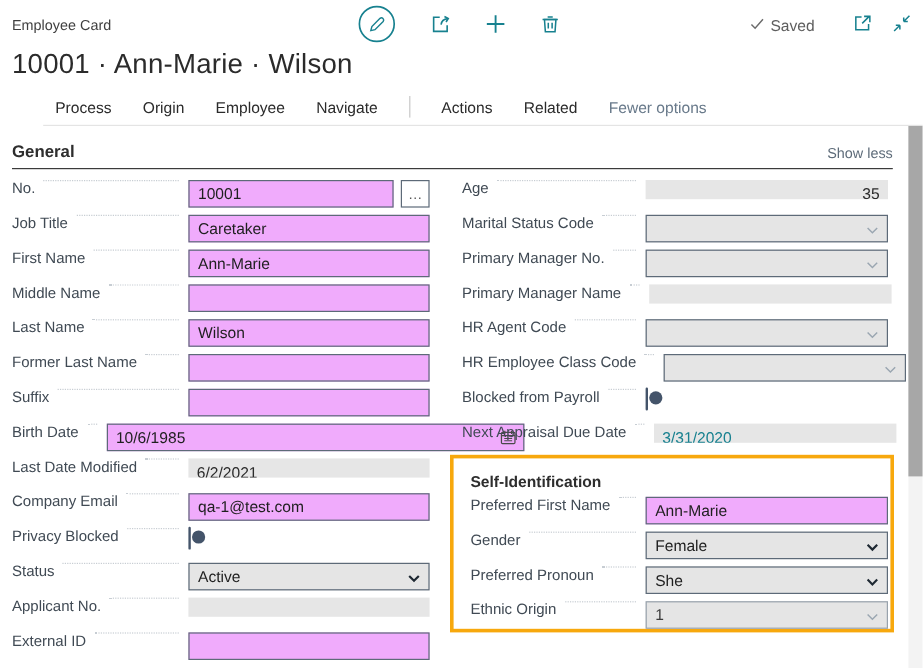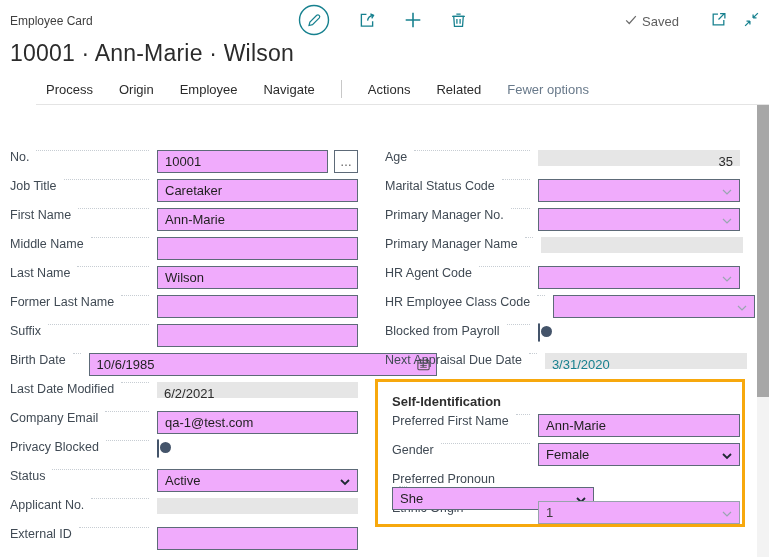--- a/index.html
+++ b/index.html
@@ -51,21 +51,21 @@
   .din.teal { color:#17808f; }
 
   .no-wrap { display:flex; gap:6px; width:201px; }
   .no-wrap .tin { width:171px; }
   .assist-btn { width:24px; height:23px; border:1px solid #5d6a78; background:#fff; color:#555; font-size:12px; line-height:1; cursor:pointer; }
 
   .datewrap { position:relative; width:100%; }
   .datewrap .tin { padding-right:24px; }
   .datewrap svg { position:absolute; right:6px; top:4px; }
 
-  .sel { position:relative; width:100%; height:23px; border:1px solid #5d6a78; background:#f0abfc; display:flex; align-items:center; padding:0 22px 0 7px; font-size:13px; color:#1f1f1f; cursor:pointer; }
+  .sel { position:relative; width:100%; height:23px; border:1px solid #5d6a78; background:#e5e5e5; display:flex; align-items:center; padding:0 22px 0 7px; font-size:13px; color:#1f1f1f; cursor:pointer; }
   .sel svg { position:absolute; right:6px; top:6px; }
   .sel.disabled { border-color:#98a2ac; color:#3c3c3c; cursor:default; }
 
   .toggle { position:relative; width:37px; height:17px; border:1px solid #44546a; border-radius:9px; background:#fff; cursor:pointer; }
   .toggle .knob { position:absolute; left:2px; top:2px; width:11px; height:11px; border-radius:50%; background:#44546a; }
 
   
   .selfid-box { position:absolute; left:375px; top:379px; width:370px; height:148px; border:3px solid #f7a80d; pointer-events:none; }
   .subsection-row { display:flex; align-items:center; height:26px; }
   .subsection-title { font-size:13px; font-weight:700; color:#2e2e2e; }
@@ -165,20 +165,24 @@
           <circle cx="8" cy="4.8" r="0.7" fill="#17818f" stroke="none"></circle>
         </svg>
       </span>
     </button>
   </div>
 
   <div class="scrollbar">
     <div class="scroll-thumb"></div>
   </div>
 
+  <div class="section-head">
+    <span class="section-title">General</span>
+    <span class="show-less">Show less</span>
+  </div>
 
   <div class="selfid-box"></div>
 
   <div class="col col-left">
 
     <div class="row">
       <span class="flabel">No.</span>
       <span class="leader"></span>
       <span class="ctrl no-wrap">
         <input class="tin" value="10001" style="">
@@ -402,21 +406,21 @@
           <span>Female</span>
           <span>
             <svg width="12" height="12" viewBox="0 0 12 12" fill="none" stroke="#1f2933" stroke-width="1.8">
                 <path d="M2 4l4 4 4-4"></path>
               </svg>
           </span>
         </span>
       </span>
     </div>
 
-    <div class="row" style="padding-left:7px;flex-direction:column;">
+    <div class="row" style="padding-left:7px;">
       <span class="flabel">Preferred Pronoun</span>
       <span class="leader"></span>
       <span class="ctrl-r">
         <span class="sel">
           <span>She</span>
           <span>
             <svg width="12" height="12" viewBox="0 0 12 12" fill="none" stroke="#1f2933" stroke-width="1.8">
                 <path d="M2 4l4 4 4-4"></path>
               </svg>
           </span>

